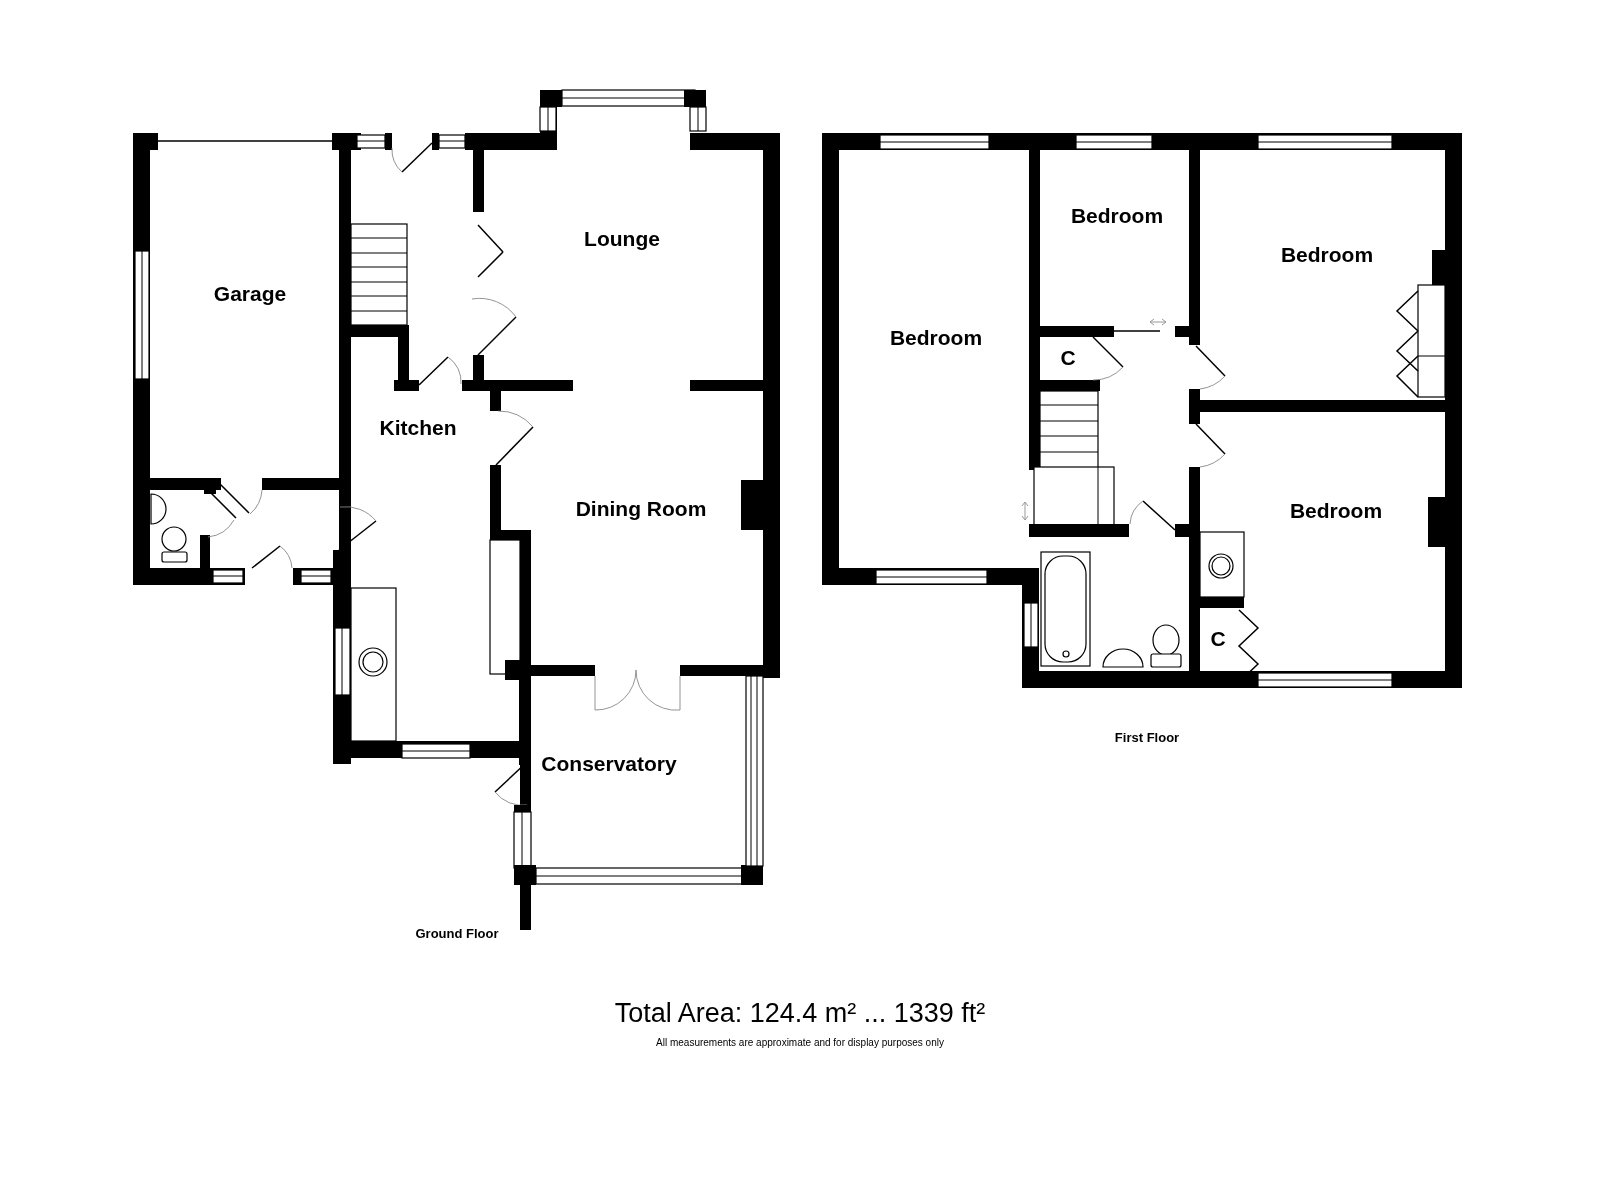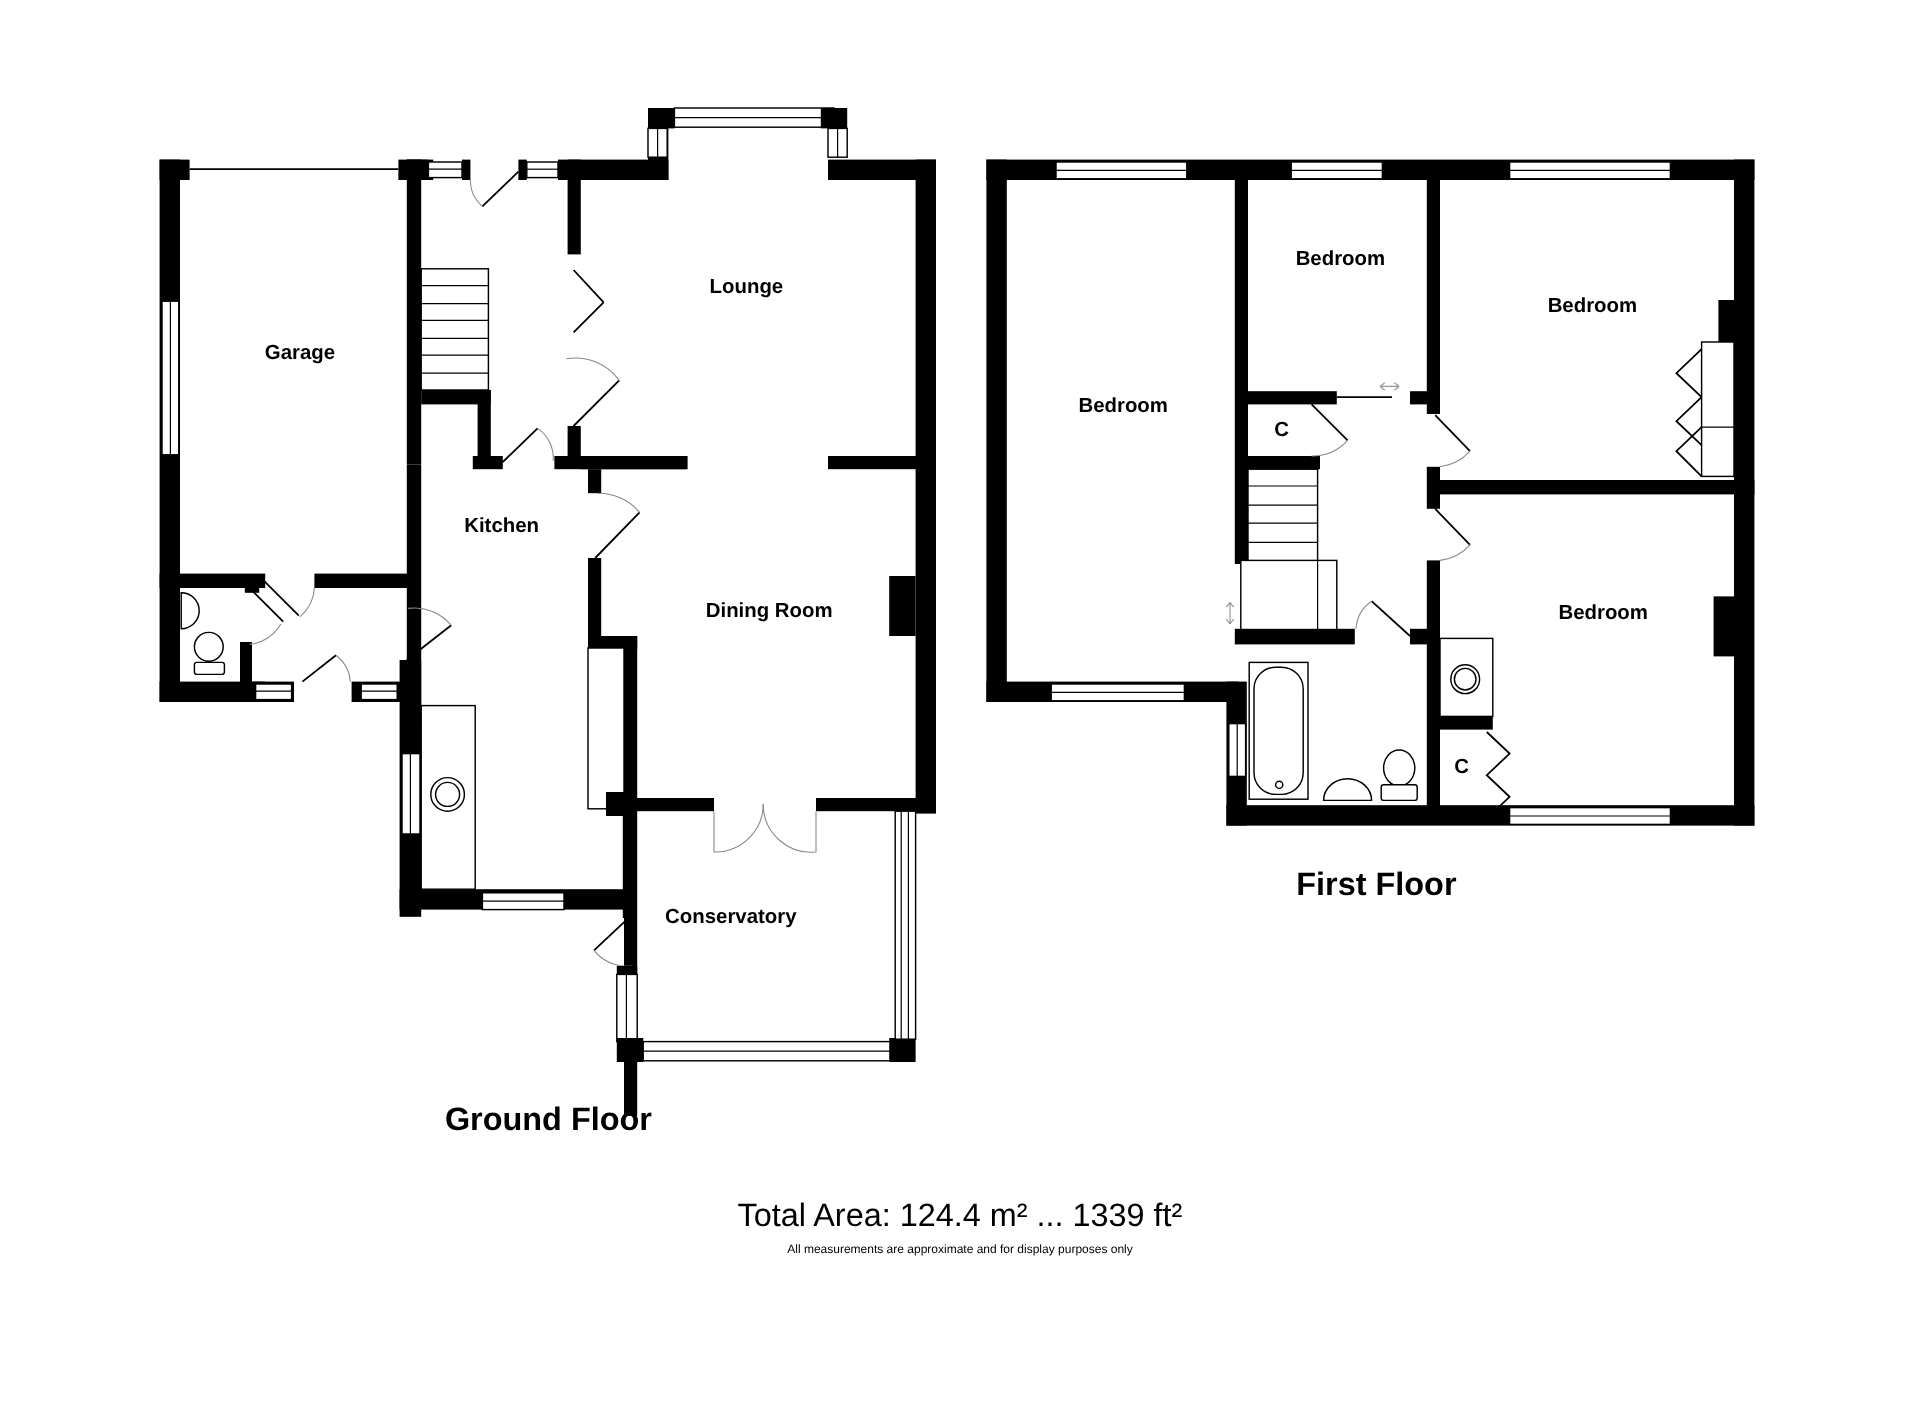--- a/index.html
+++ b/index.html
@@ -4,22 +4,22 @@
 <style>
   html, body { margin: 0; padding: 0; background: #ffffff; }
   body { width: 1600px; height: 1187px; position: relative; overflow: hidden; font-family: "Liberation Sans", sans-serif; }
   svg { position: absolute; left: 0; top: 0; }
   .wall { fill: #000000; }
   .win { fill: #ffffff; stroke: #000000; stroke-width: 1.2; }
   .door { fill: none; stroke: #000000; stroke-width: 1.5; }
   .arc { fill: none; stroke: #888888; stroke-width: 0.9; }
   .fixture { fill: #ffffff; stroke: #000000; stroke-width: 1.2; }
   .gray { fill: none; stroke: #999999; stroke-width: 1; }
-  .label { position: absolute; font-weight: bold; font-size: 17px; color: #000; white-space: nowrap; transform: translate(-50%, -50%); }
-  .floor-label { position: absolute; font-weight: bold; font-size: 27px; color: #000; white-space: nowrap; transform: translate(-50%, -50%); }
+  .label { position: absolute; font-weight: bold; font-size: 21px; color: #000; white-space: nowrap; transform: translate(-50%, -50%); }
+  .floor-label { position: absolute; font-weight: bold; font-size: 13px; color: #000; white-space: nowrap; transform: translate(-50%, -50%); }
   .total { position: absolute; left: 800px; top: 1013px; transform: translate(-50%, -50%); font-size: 27px; color: #000; white-space: nowrap; }
   .disclaimer { position: absolute; left: 800px; top: 1042px; transform: translate(-50%, -50%); font-size: 10px; color: #000; white-space: nowrap; }
 </style>
 </head>
 <body>
 
 <svg width="1600" height="1187" viewBox="0 0 1600 1187">
 
   <g>
 
@@ -219,21 +219,21 @@
     <rect class="fixture" x="1041" y="552" width="49" height="114"></rect>
     <rect class="fixture" x="1045" y="556" width="41" height="106" rx="18"></rect>
     <circle class="fixture" cx="1066" cy="654" r="3"></circle>
     <path class="fixture" d="M1103 667 A20 18 0 0 1 1143 667 Z"></path>
     <ellipse class="fixture" cx="1166" cy="640" rx="13" ry="15"></ellipse>
     <rect class="fixture" x="1151" y="654" width="30" height="13" rx="2"></rect>
   </g>
 </svg>
 
 <div class="label" style="left:250px; top:294px;">Garage</div>
-<div class="label" style="left:418px; top:438px;">Kitchen</div>
+<div class="label" style="left:418px; top:428px;">Kitchen</div>
 <div class="label" style="left:622px; top:239px;">Lounge</div>
 <div class="label" style="left:641px; top:509px;">Dining Room</div>
 <div class="label" style="left:609px; top:764px;">Conservatory</div>
 
 <div class="label" style="left:936px; top:338px;">Bedroom</div>
 <div class="label" style="left:1117px; top:216px;">Bedroom</div>
 <div class="label" style="left:1327px; top:255px;">Bedroom</div>
 <div class="label" style="left:1336px; top:511px;">Bedroom</div>
 <div class="label" style="left:1068px; top:358px;">C</div>
 <div class="label" style="left:1218px; top:639px;">C</div>

